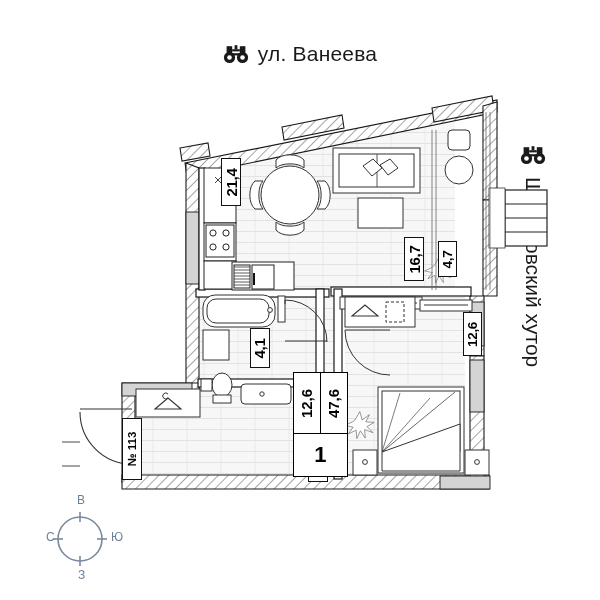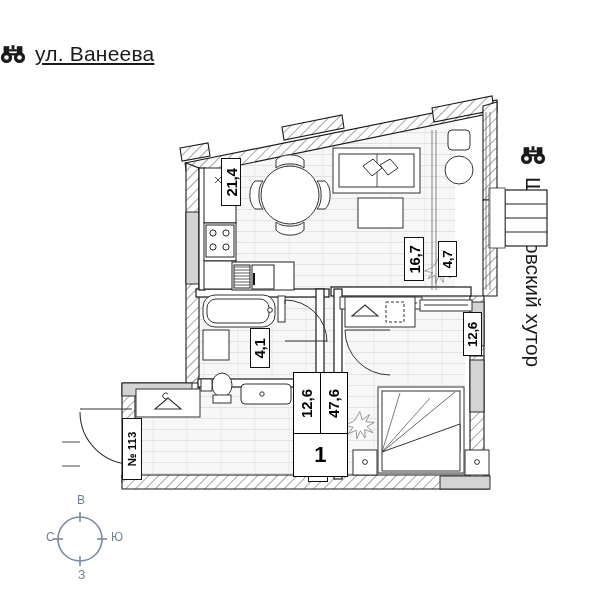--- a/index.html
+++ b/index.html
@@ -6,22 +6,22 @@
   body{
     width:600px;height:600px;background:#ffffff;
     font-family:"Liberation Sans","DejaVu Sans",sans-serif;
     position:relative;overflow:hidden;
   }
   #stage{position:absolute;left:0;top:0;width:600px;height:600px;}
 
   
   .street-top{
     position:absolute;left:0;top:42px;width:600px;
-    display:flex;align-items:center;gap:9px;
-    font-size:21px;color:#1a1a1a;letter-spacing:.2px;text-decoration:underline;
+    display:flex;align-items:center;justify-content:center;gap:9px;
+    font-size:21px;color:#1a1a1a;letter-spacing:.2px;
   }
   .street-right{
     position:absolute;left:497px;top:160px;width:240px;height:36px;
     transform:rotate(90deg);transform-origin:36px 18px;
     display:flex;align-items:center;gap:9px;
     font-size:21px;color:#1a1a1a;white-space:nowrap;
   }
   .binoc{display:inline-block;width:26px;height:20px;flex:0 0 auto;}
 
   

